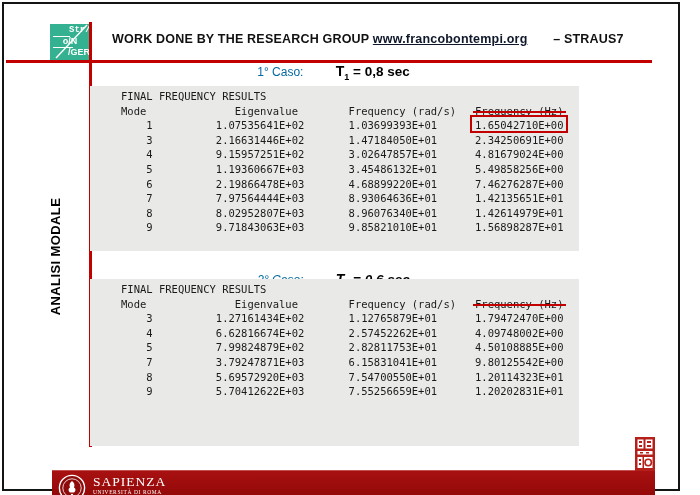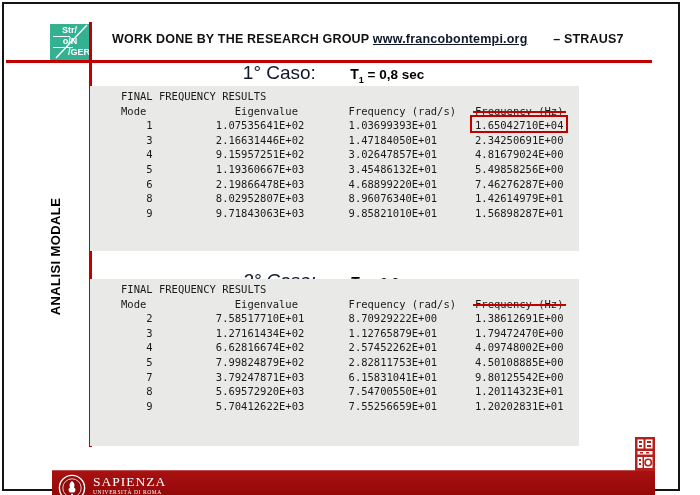--- a/index.html
+++ b/index.html
@@ -2,21 +2,21 @@
 <html><head>
 <meta charset="utf-8">
 <style>
   html,body{margin:0;padding:0;}
   body{width:700px;height:495px;background:#fff;font-family:"Liberation Sans",sans-serif;position:relative;overflow:hidden;}
   .slide{position:absolute;left:2px;top:2px;width:674px;height:485px;border:2px solid #141414;background:#fff;}
 
   
   .logo{position:absolute;left:46px;top:20px;width:40px;height:36px;background:#34b191;color:#fff;font-weight:bold;font-size:9px;line-height:11px;}
   .logo .lrow{position:absolute;left:0;width:100%;}
-  .logo .r1{top:1px;text-align:left;padding-left:12px;}
+  .logo .r1{top:1px;text-align:left;padding-left:19px;font-family:Liberation Mono, monospace;}
   .logo .r2{top:12px;text-align:center;}
   .logo .r3{top:23px;text-align:right;padding-right:3px;}
   .logo .hl{position:absolute;height:1px;background:#fff;}
   .logo .hl1{left:3px;top:12px;width:17px;}
   .logo .hl2{left:3px;top:23px;width:20px;}
   .logo svg{position:absolute;left:0;top:0;}
 
   
   .vline{position:absolute;left:85px;top:18px;width:3px;height:425px;background:#c30000;}
   .hline{position:absolute;left:2px;top:56px;width:646px;height:3px;background:#c30000;}
@@ -26,21 +26,21 @@
   .header a{color:#0f172a;text-decoration:underline;}
   .header .suffix{margin-left:22px;}
 
   
   .side-label{position:absolute;left:-9px;top:245px;width:120px;text-align:center;transform:rotate(-90deg);font-size:13px;font-weight:bold;color:#000;letter-spacing:.4px;white-space:nowrap;}
 
   
   .case-title{position:absolute;left:86px;width:487px;text-align:center;white-space:nowrap;color:#000;}
   .ct1{top:58px;}
   .ct2{top:266px;font-style:italic;}
-  .case-title .big{font-size:19px;color:#0f172a;}
+  .case-title .big{font-size:12px;color:#0369a1;}
   .case-title .sym{font-size:14px;font-weight:bold;margin-left:29px;}
   .case-title sub{font-size:9px;font-weight:bold;}
   .case-title .rest{font-size:13.5px;font-weight:bold;}
 
   
   .tablebox{position:absolute;left:86px;width:489px;background:#e9e9e8;padding-top:3px;}
   .tb1{top:82px;height:162px;}
   .tb2{top:275px;height:164px;}
   .tline{font-family:"DejaVu Sans Mono","Liberation Mono",monospace;font-size:10.5px;line-height:14.6px;white-space:pre;color:#1a1a1a;padding-left:31px;}
   .strike{position:relative;}
@@ -85,37 +85,37 @@
 
   <div class="side-label">ANALISI MODALE</div>
 
   <div class="case-title ct1">
     <span class="big">1° Caso: </span><span class="sym"><span>T</span><sub>1</sub></span><span class="rest"> = 0,8 sec</span>
   </div>
 
   <div class="tablebox tb1" id="table0">
       <div class="tline">FINAL FREQUENCY RESULTS</div>
       <div class="tline">Mode              Eigenvalue        Frequency (rad/s)   <span class="strike">Frequency (Hz)</span></div>
-      <div class="tline">    1          1.07535641E+02       1.03699393E+01      <span class="boxed">1.65042710E+04</span></div>
+      <div class="tline">    1          1.07535641E+02       1.03699393E+01      <span class="boxed">1.65042710E+00</span></div>
       <div class="tline">    3          2.16631446E+02       1.47184050E+01      2.34250691E+00</div>
       <div class="tline">    4          9.15957251E+02       3.02647857E+01      4.81679024E+00</div>
       <div class="tline">    5          1.19360667E+03       3.45486132E+01      5.49858256E+00</div>
       <div class="tline">    6          2.19866478E+03       4.68899220E+01      7.46276287E+00</div>
+      <div class="tline">    7          7.97564444E+03       8.93064636E+01      1.42135651E+01</div>
       <div class="tline">    8          8.02952807E+03       8.96076340E+01      1.42614979E+01</div>
       <div class="tline">    9          9.71843063E+03       9.85821010E+01      1.56898287E+01</div>
     </div>
 
   <div class="case-title ct2">
     <span class="big">2° Caso: </span><span class="sym"><span>T</span><sub>1</sub></span><span class="rest"> = 0,6 sec</span>
   </div>
 
   <div class="tablebox tb2" id="table1">
       <div class="tline">FINAL FREQUENCY RESULTS</div>
       <div class="tline">Mode              Eigenvalue        Frequency (rad/s)   <span class="strike">Frequency (Hz)</span></div>
-      <div class="tline">    2          7.58517710E+01       8.70929222E+00      1.38612691E+00</div>
       <div class="tline">    3          1.27161434E+02       1.12765879E+01      1.79472470E+00</div>
       <div class="tline">    4          6.62816674E+02       2.57452262E+01      4.09748002E+00</div>
       <div class="tline">    5          7.99824879E+02       2.82811753E+01      4.50108885E+00</div>
       <div class="tline">    7          3.79247871E+03       6.15831041E+01      9.80125542E+00</div>
       <div class="tline">    8          5.69572920E+03       7.54700550E+01      1.20114323E+01</div>
       <div class="tline">    9          5.70412622E+03       7.55256659E+01      1.20202831E+01</div>
     </div>
 
   <div class="footer">
     <svg class="sap-logo" viewBox="0 0 28 28">

